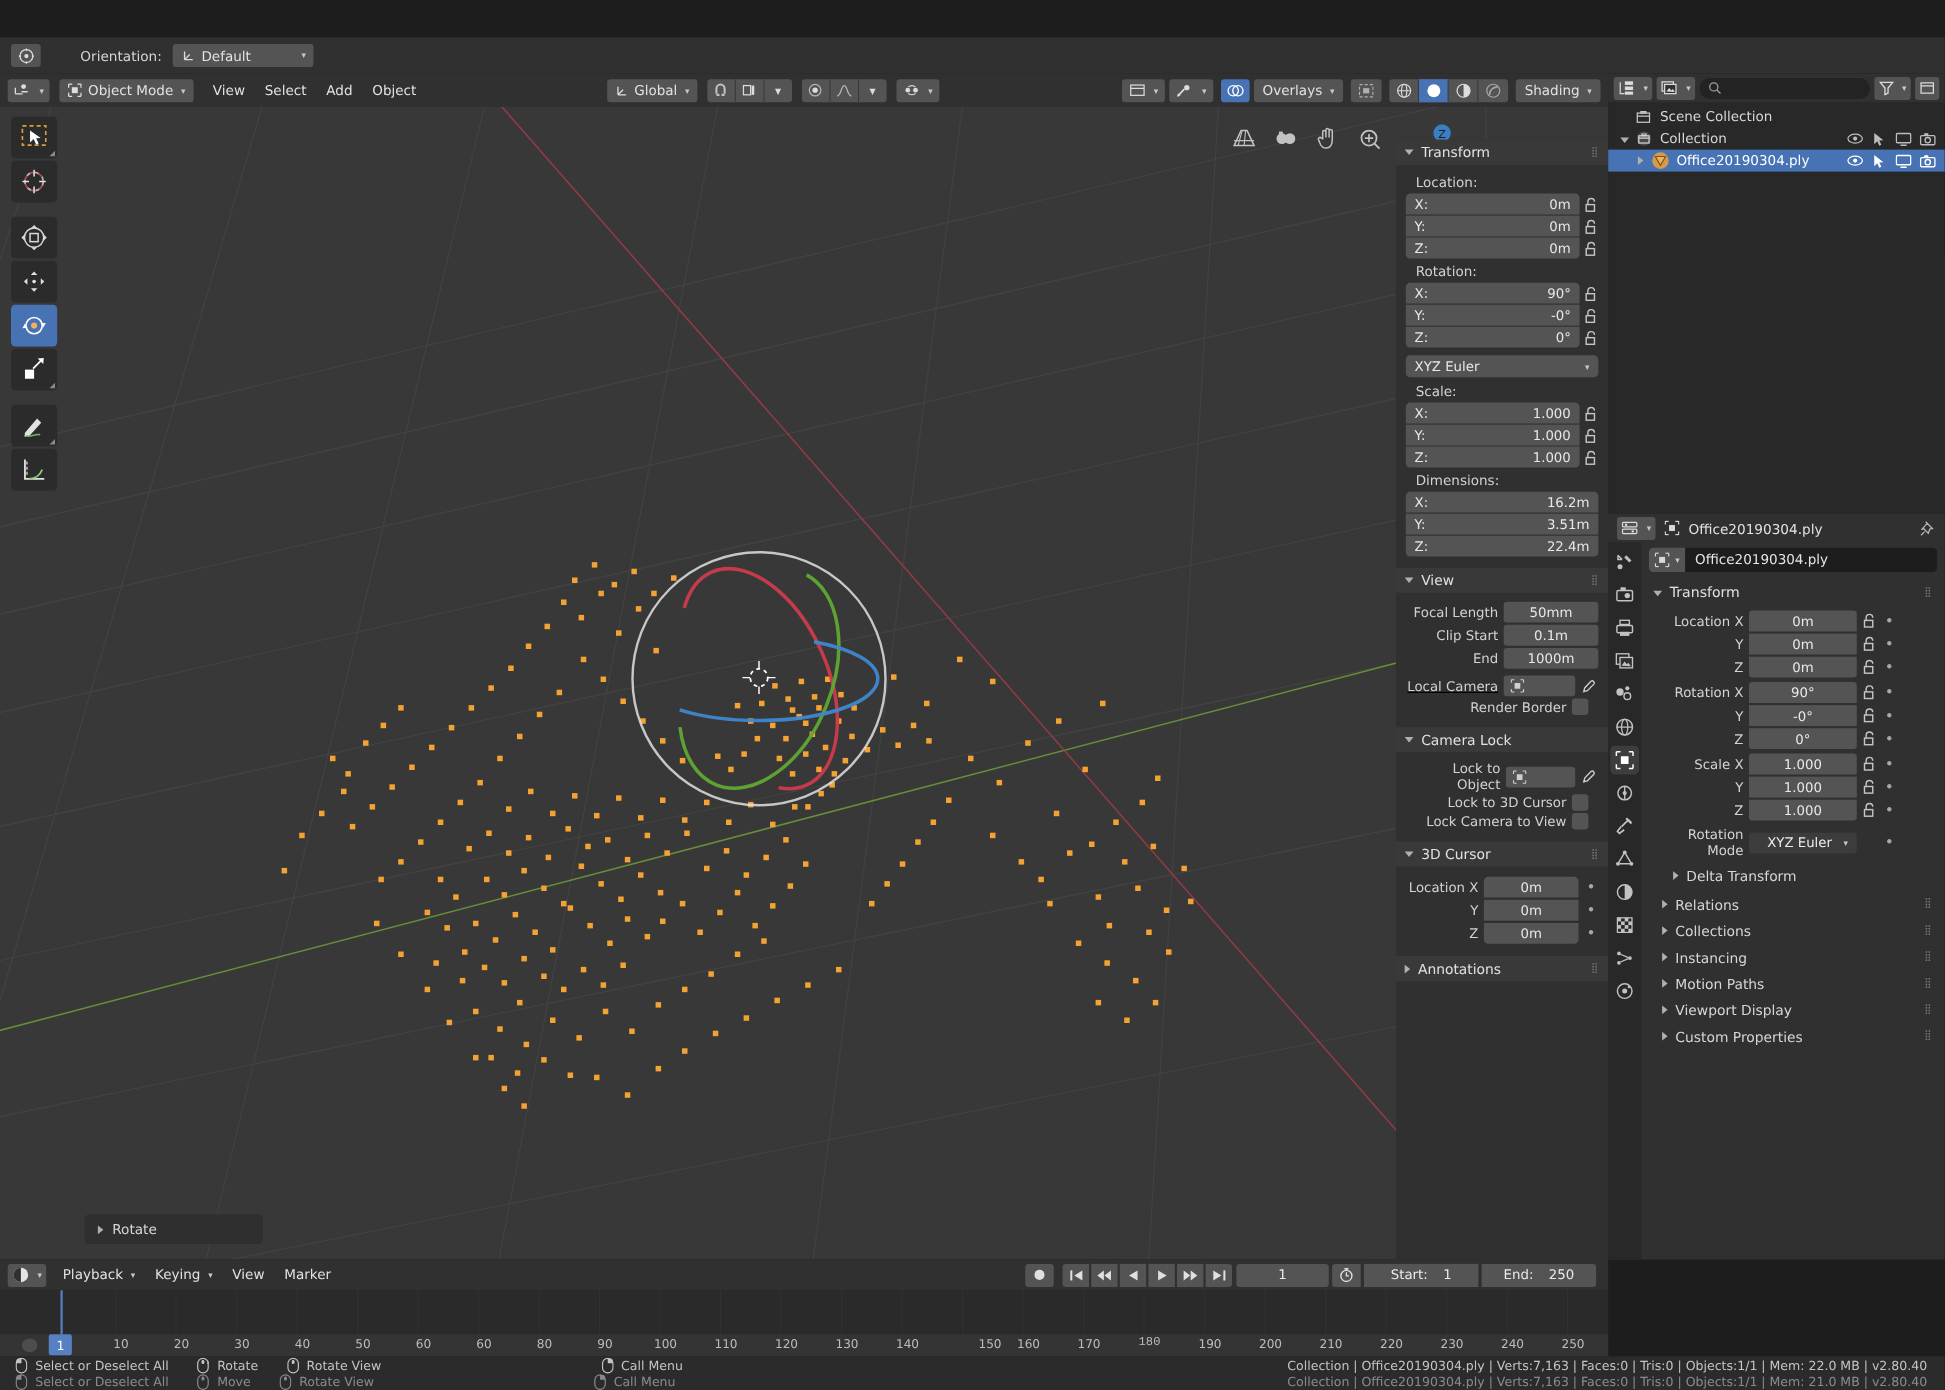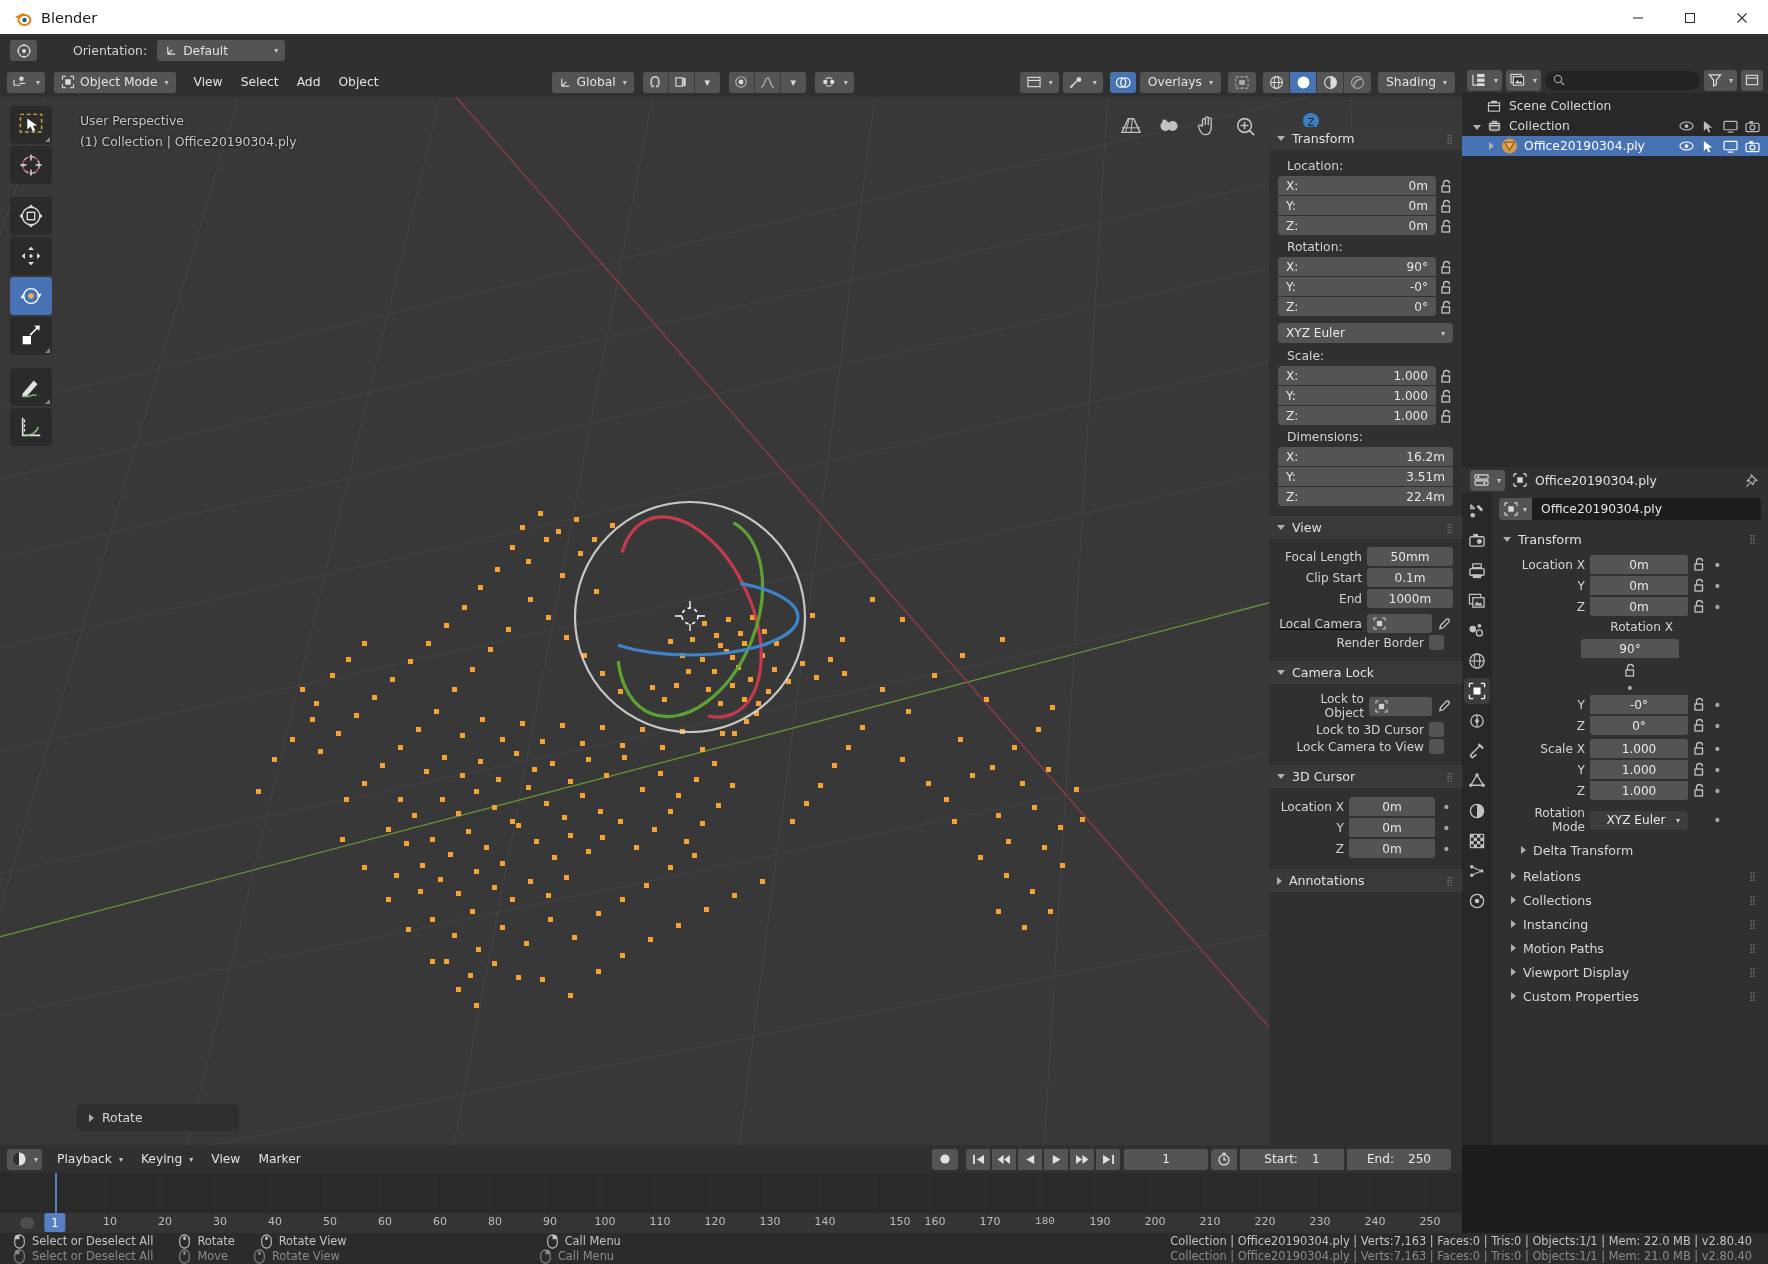--- a/index.html
+++ b/index.html
@@ -266,49 +266,20 @@
   .sb-stats { margin-left: auto; color: #c4c4c4; font-size: 11.4px; padding-right: 16px; }
   .mouse-ico { width: 11px; height: 15px; }
 
   svg { display: block; }
 </style>
 </head>
 <body>
 
 <div class="app">
 
-  <div class="titlebar">
-    <div class="tb-left">
-      <span class="tb-logo">
-        <svg width="18" height="18" viewBox="0 0 18 18">
-          <ellipse cx="10.5" cy="11" rx="6" ry="5" fill="none" stroke="#e87d0d" stroke-width="2"></ellipse>
-          <circle cx="10.5" cy="11" r="2.2" fill="#265787"></circle>
-          <path d="M1 8 L9 4 L11 6 L3 9 Z" fill="#e87d0d"></path>
-        </svg>
-      </span>
-      <span class="tb-title">Blender</span>
-    </div>
-    <div class="tb-btns">
-      <div class="tb-btn">
-        <svg width="12" height="12" viewBox="0 0 12 12">
-            <path d="M1 6h10" stroke="#333" stroke-width="1.1"></path>
-          </svg>
-      </div>
-      <div class="tb-btn">
-        <svg width="12" height="12" viewBox="0 0 12 12">
-            <rect x="1.5" y="1.5" width="9" height="9" fill="none" stroke="#333" stroke-width="1.1"></rect>
-          </svg>
-      </div>
-      <div class="tb-btn close">
-        <svg width="12" height="12" viewBox="0 0 12 12">
-            <path d="M1.5 1.5l9 9M10.5 1.5l-9 9" stroke="#333" stroke-width="1.1"></path>
-          </svg>
-      </div>
-    </div>
-  </div>
 
   <div class="topbar">
     <div class="bl-icon-menu">
       <svg width="17" height="17" viewBox="0 0 18 18">
         <ellipse cx="10" cy="10.5" rx="6" ry="5" fill="none" stroke="#d8d8d8" stroke-width="1.6"></ellipse>
         <circle cx="10" cy="10.5" r="2" fill="#d8d8d8"></circle>
         <path d="M1 8 L8.5 4.2 L10.3 6 L2.8 9 Z" fill="#d8d8d8"></path>
       </svg>
     </div>
     <div class="menu-item">File</div>
@@ -845,24 +816,20 @@
         <ellipse cx="150" cy="150" rx="62" ry="106" fill="none" stroke="#cc3b4d" stroke-width="3.2" opacity="0.95" transform="rotate(-24 150 150)" stroke-dasharray="200 200" stroke-dashoffset="40"></ellipse>
         <ellipse cx="150" cy="150" rx="66" ry="104" fill="none" stroke="#5fa832" stroke-width="3.2" opacity="0.95" transform="rotate(22 150 150)" stroke-dasharray="210 210" stroke-dashoffset="10"></ellipse>
         <ellipse cx="150" cy="150" rx="108" ry="38" fill="none" stroke="#3f87cf" stroke-width="3.2" opacity="0.95" stroke-dasharray="220 220" stroke-dashoffset="26"></ellipse>
       </svg>
 
       <svg width="34" height="34" style="position:absolute;left:673px;top:502px;">
         <circle cx="17" cy="17" r="8" fill="none" stroke="#ffffff" stroke-width="1.6" stroke-dasharray="3.5 3.5"></circle>
         <path d="M17 2v7M17 25v7M2 17h7M25 17h7" stroke="#ffffff" stroke-width="1.3"></path>
       </svg>
 
-      <div class="vp-overlay-text">
-        <div>User Perspective</div>
-        <div>(1) Collection | Office20190304.ply</div>
-      </div>
 
       <div class="vp-toolbar">
         <div class="tool-btn">
           <svg width="24" height="24" viewBox="0 0 26 26">
             <rect x="1.5" y="1.5" width="23" height="19" fill="none" stroke="#d8a23a" stroke-width="1.6" stroke-dasharray="4 3"></rect>
             <path d="M9 6 L9 18 L12.5 14.5 L15 20 L17.5 18.8 L15 13.7 L19.5 13.5 Z" fill="#ffffff"></path>
           </svg>
           <span class="corner"></span>
         </div>
         <div class="tool-btn">
@@ -1528,21 +1495,21 @@
           <span class="ctl" style="border-radius:0 0 3px 3px;">0m</span>
           <span class="lockicon">
               <svg width="13" height="15" viewBox="0 0 13 15">
                 <path d="M3.5 7V4.5a3 3 0 0 1 6 0" fill="none" stroke="#c4c4c4" stroke-width="1.3"></path>
                 <rect x="2" y="7" width="7.5" height="6" fill="none" stroke="#c4c4c4" stroke-width="1.3"></rect>
               </svg>
             </span>
           <span class="np-dot">•</span>
         </div>
 
-        <div class="pr-row" style="margin-top:4px;flex-direction:column;">
+        <div class="pr-row" style="margin-top:4px;">
           <span class="lbl">Rotation X</span>
           <span class="ctl" style="border-radius:3px 3px 0 0;">90°</span>
           <span class="lockicon">
               <svg width="13" height="15" viewBox="0 0 13 15">
                 <path d="M3.5 7V4.5a3 3 0 0 1 6 0" fill="none" stroke="#c4c4c4" stroke-width="1.3"></path>
                 <rect x="2" y="7" width="7.5" height="6" fill="none" stroke="#c4c4c4" stroke-width="1.3"></rect>
               </svg>
             </span>
           <span class="np-dot">•</span>
         </div>

